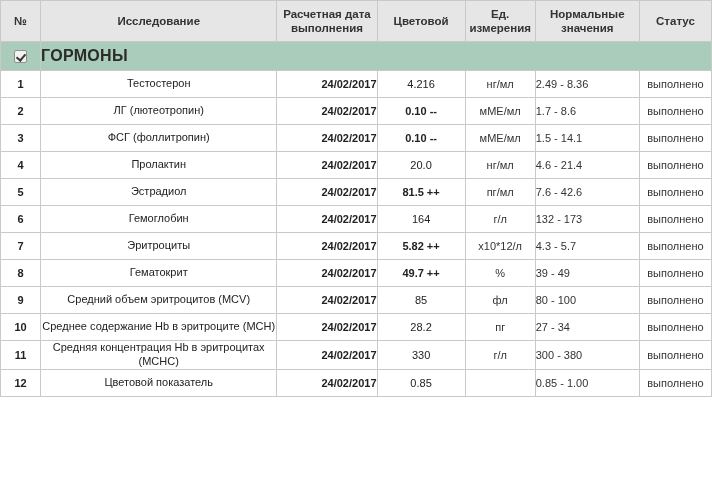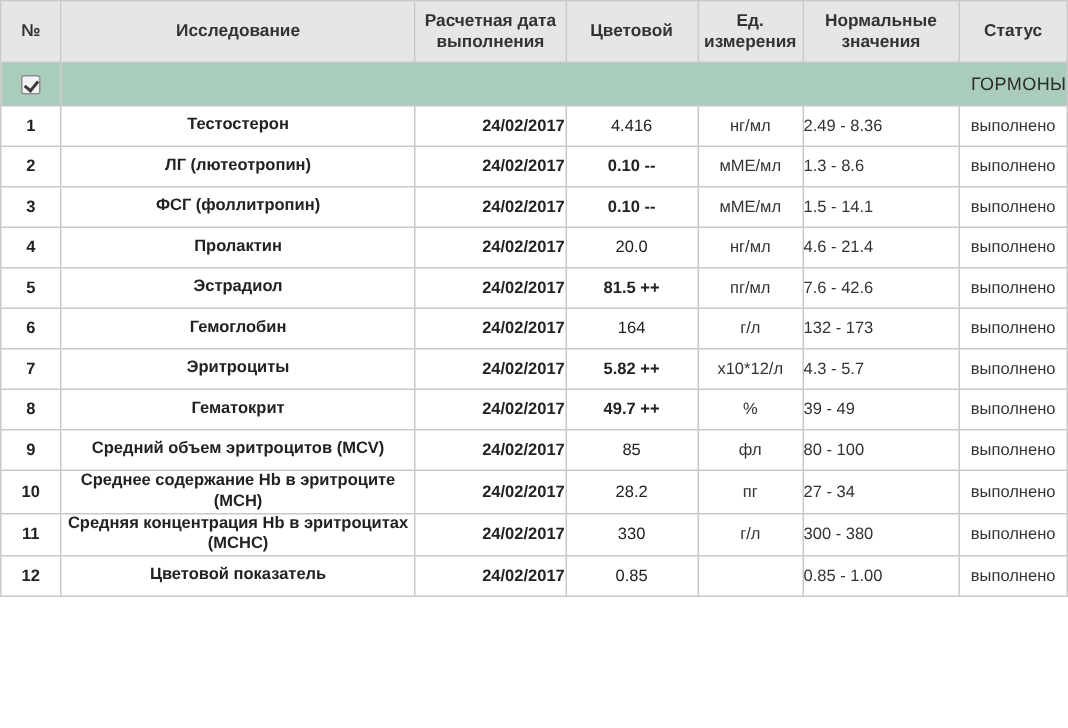--- a/index.html
+++ b/index.html
@@ -65,39 +65,39 @@
     position: absolute;
     left: 3px;
     top: 1px;
     width: 4px;
     height: 7px;
     border: solid #3a3a3a;
     border-width: 0 2px 2px 0;
     transform: rotate(40deg);
   }
   td.group-title {
-    text-align: right;
-    font-weight: normal;
-    font-size: 12px;
+    text-align: left;
+    font-weight: bold;
+    font-size: 16px;
     color: #2b2b2b;
     letter-spacing: 0.3px;
   }
   tbody tr.data-row td {
     background: #ffffff;
     height: 26px;
     font-size: 11px;
   }
   td.c-num {
     text-align: center;
     font-weight: bold;
     color: #222;
   }
   td.c-study {
     text-align: center;
-    font-weight: bold;
+    font-weight: normal;
     color: #222;
     padding: 3px 6px;
     line-height: 1.25;
   }
   td.c-date {
     text-align: right;
     font-weight: bold;
     color: #222;
   }
   td.c-value {
@@ -144,32 +144,32 @@
   </thead>
   <tbody id="table-body">
       <tr class="group-row">
         <td class="group-check"><span class="checkbox"></span></td>
         <td class="group-title" colspan="6">ГОРМОНЫ</td>
       </tr>
       <tr class="data-row">
         <td class="c-num">1</td>
         <td class="c-study">Тестостерон</td>
         <td class="c-date">24/02/2017</td>
-        <td class="c-value">4.416</td>
+        <td class="c-value">4.216</td>
         <td class="c-unit">нг/мл</td>
         <td class="c-norm">2.49 - 8.36</td>
         <td class="c-status">выполнено</td>
       </tr>
       <tr class="data-row">
         <td class="c-num">2</td>
         <td class="c-study">ЛГ (лютеотропин)</td>
         <td class="c-date">24/02/2017</td>
         <td class="c-value bold">0.10 --</td>
         <td class="c-unit">мМЕ/мл</td>
-        <td class="c-norm">1.3 - 8.6</td>
+        <td class="c-norm">1.7 - 8.6</td>
         <td class="c-status">выполнено</td>
       </tr>
       <tr class="data-row">
         <td class="c-num">3</td>
         <td class="c-study">ФСГ (фоллитропин)</td>
         <td class="c-date">24/02/2017</td>
         <td class="c-value bold">0.10 --</td>
         <td class="c-unit">мМЕ/мл</td>
         <td class="c-norm">1.5 - 14.1</td>
         <td class="c-status">выполнено</td>

